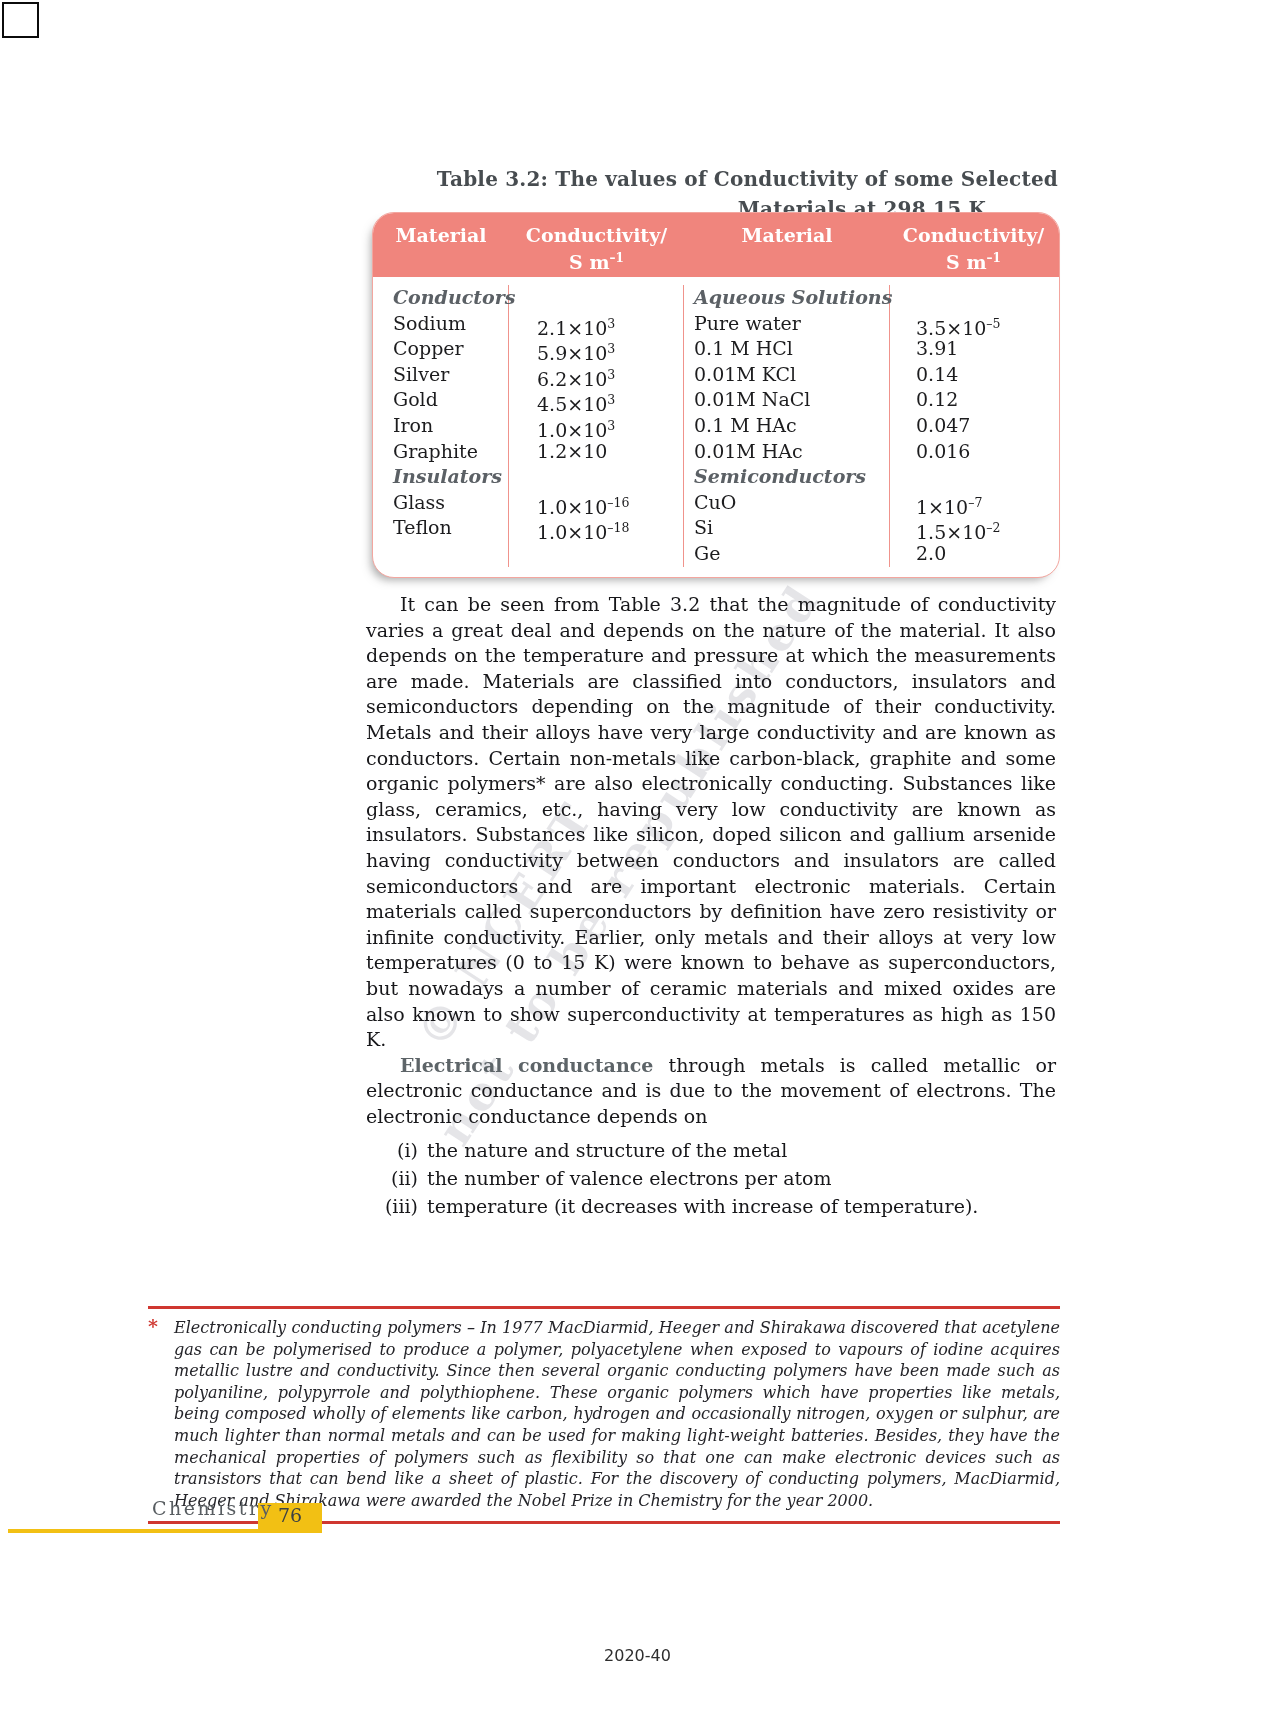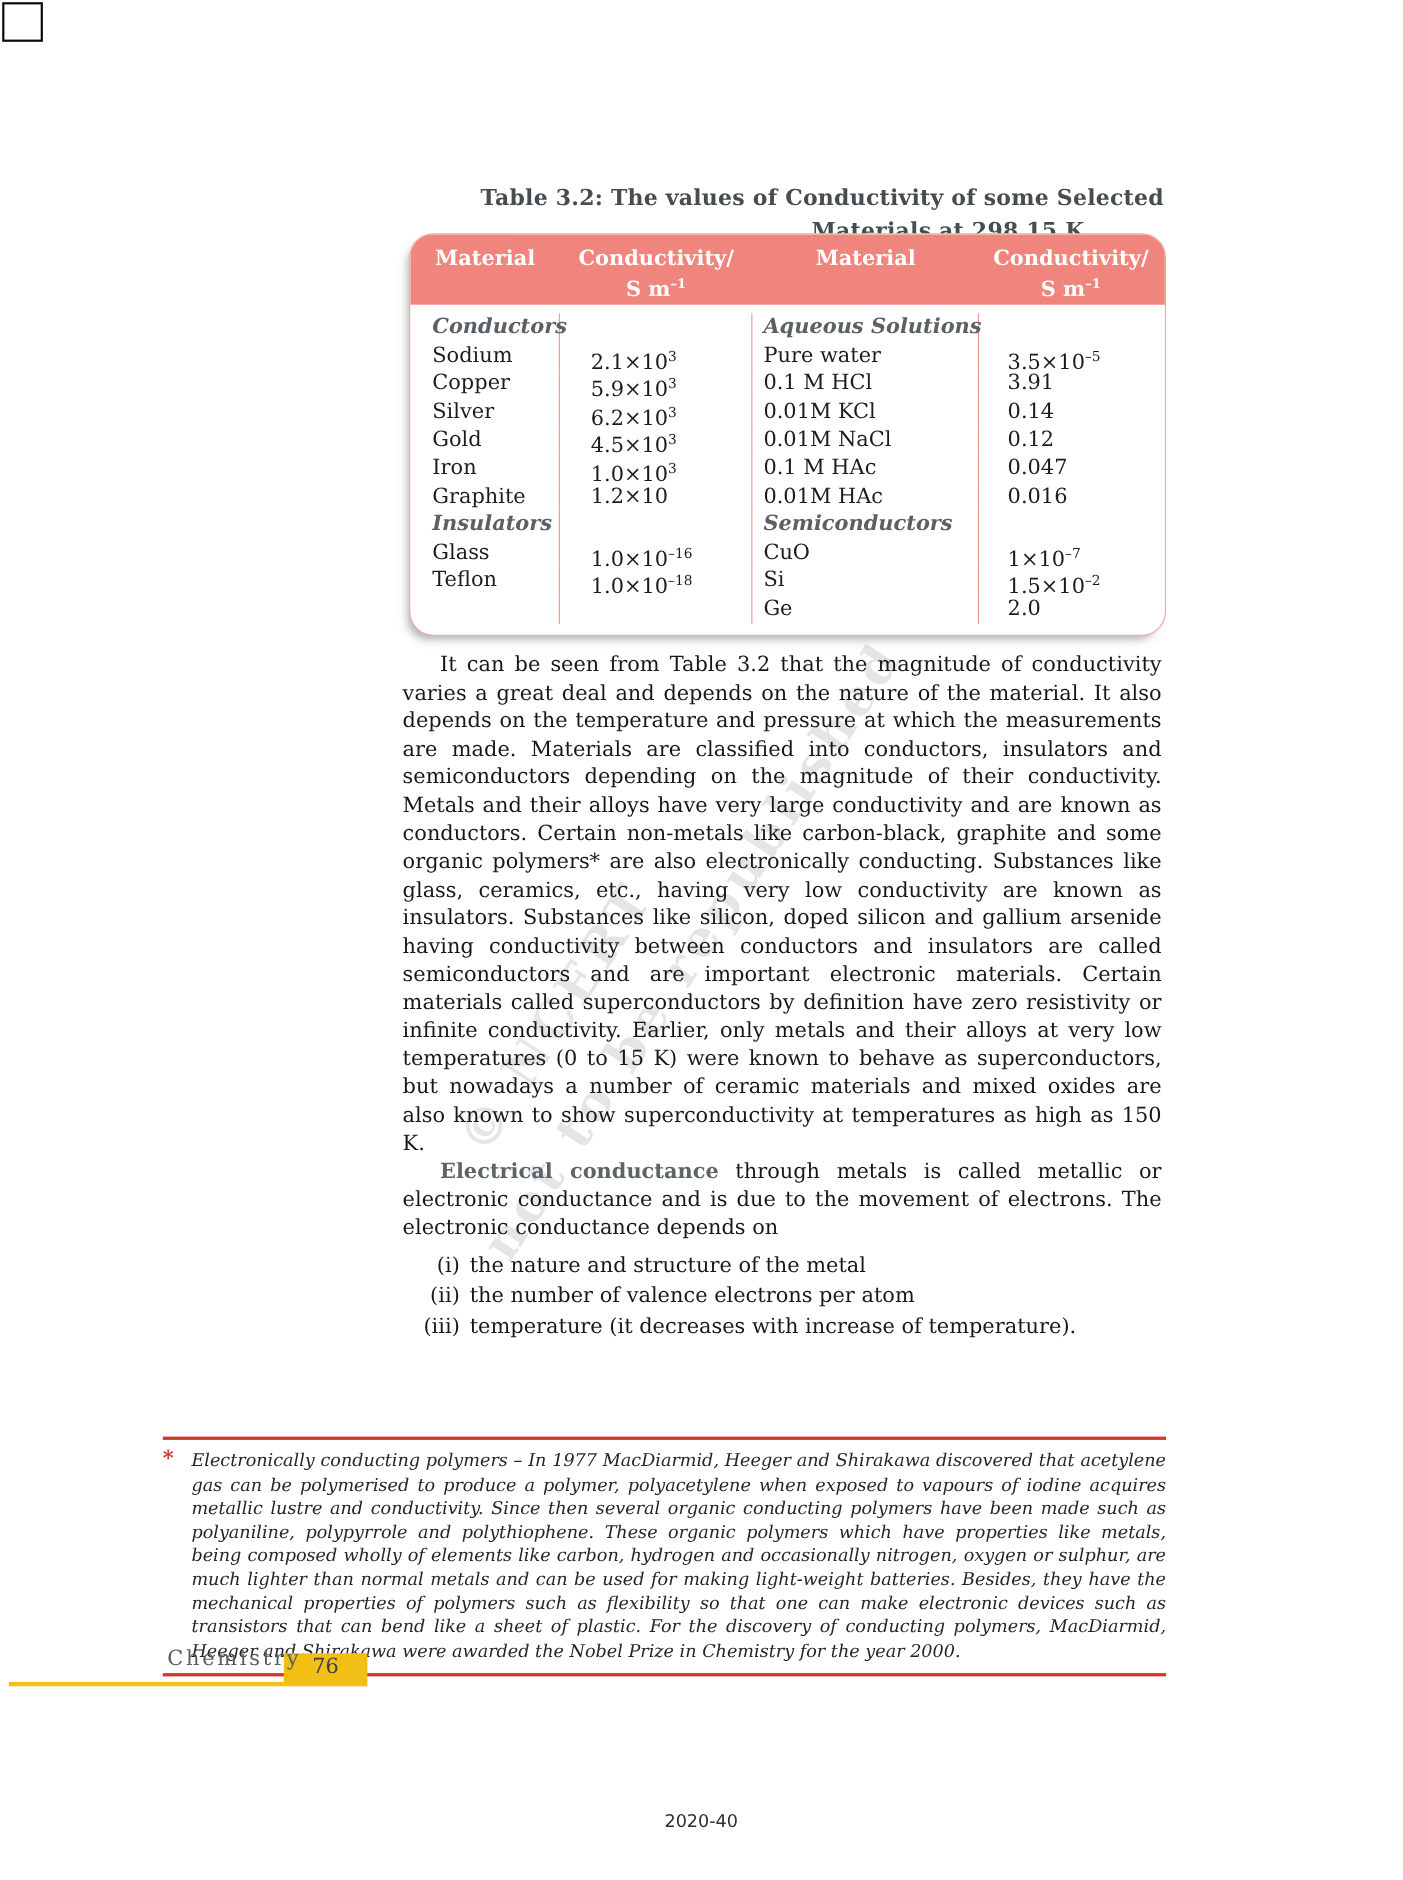--- a/index.html
+++ b/index.html
@@ -51,21 +51,21 @@
   .fn-rule-top{border-top:3px solid #cf3730;margin-bottom:8px;}
   .fn-body{position:relative;padding-left:26px;font-style:italic;font-size:16px;
     line-height:21.6px;text-align:justify;color:#242429;}
   .fn-star{position:absolute;left:0;top:-1px;color:#cf3730;font-style:normal;font-weight:bold;font-size:19px;}
   .fn-rule-bottom{border-top:3px solid #cf3730;margin-top:10px;}
 
   
   .footer-book{position:absolute;left:152px;top:1497px;z-index:3;font-size:19px;
     letter-spacing:2.5px;color:#585d61;}
   .footer-underline{position:absolute;left:8px;top:1529px;width:250px;height:4px;background:#f2c014;}
-  .footer-pagebox{position:absolute;left:258px;top:1503px;width:76px;height:30px;background:#f2c014;
+  .footer-pagebox{position:absolute;left:258px;top:1503px;width:64px;height:30px;background:#f2c014;
     color:#3c4144;font-size:19px;text-align:center;line-height:25px;z-index:2;}
   .footer-year{position:absolute;left:0;top:1646px;width:1275px;text-align:center;
     font-family:"DejaVu Sans","Liberation Sans",sans-serif;font-size:16px;color:#2e2e2e;}
 
   
   .watermark{position:absolute;left:600px;top:845px;z-index:1;
     transform:translate(-50%,-50%) rotate(-57deg);
     color:rgba(125,125,138,.20);font-size:46px;letter-spacing:5px;line-height:1.55;
     white-space:nowrap;font-weight:bold;}
   .watermark .w1{margin-left:70px;}

